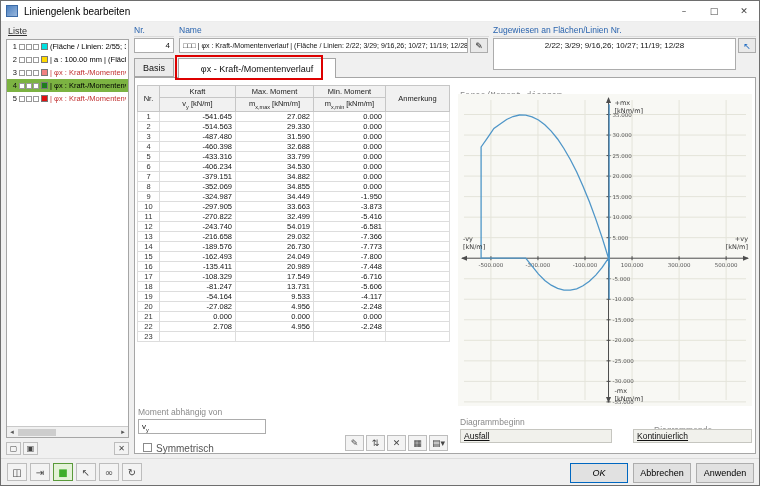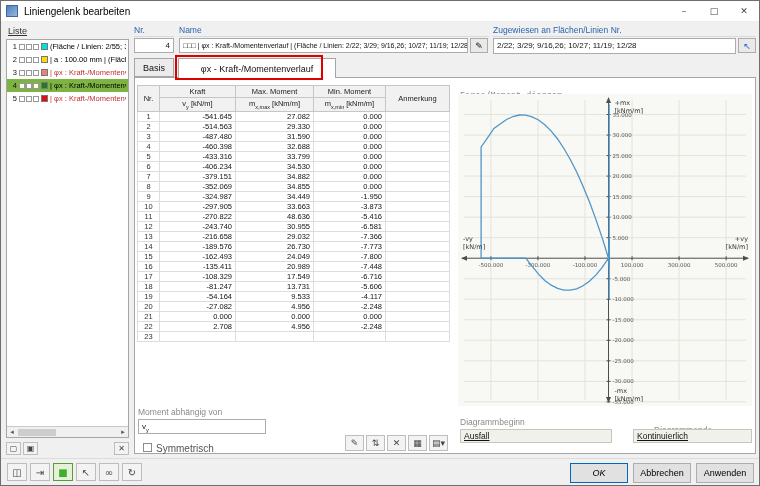--- a/index.html
+++ b/index.html
@@ -151,21 +151,21 @@
   <div class="grp-head" style="left:133px;width:40px;">Nr.</div>
   <div class="field" style="left:133px;top:37px;width:40px;height:15px;text-align:right;">4</div>
 
   <div class="grp-head" style="left:178px;width:310px;">Name</div>
   <div class="field" style="left:178px;top:37px;width:289px;height:15px;font-size:7px;">□□□ | φx : Kraft-/Momentenverlauf | (Fläche / Linien: 2/22; 3/29; 9/16,26; 10/27; 11/19; 12/28)</div>
   <div class="sbtn" style="left:469px;top:37px;width:18px;height:15px;">
       <span>✎</span>
     </div>
 
   <div class="grp-head" style="left:492px;width:263px;">Zugewiesen an Flächen/Linien Nr.</div>
-  <div class="field" style="left:492px;top:37px;width:243px;height:16px;">2/22; 3/29; 9/16,26; 10/27; 11/19; 12/28</div>
+  <div class="field" style="left:492px;top:37px;width:243px;height:32px;text-align:center;">2/22; 3/29; 9/16,26; 10/27; 11/19; 12/28</div>
   <div class="sbtn" style="left:737px;top:37px;width:18px;height:15px;color:#1565c0;">
       <span>↖</span>
     </div>
 
   <div class="tab" style="left:133px;width:40px;">Basis</div>
   <div class="tab active" style="left:177px;width:158px;">φx - Kraft-/Momentenverlauf</div>
   <div class="annotation" style="left:174px;top:54px;width:148px;height:25px;"></div>
 
   <div class="panel">
 
@@ -258,28 +258,28 @@
           <tr>
             <td class="c-nr">10</td>
             <td class="c-num">-297.905</td>
             <td class="c-num">33.663</td>
             <td class="c-num">-3.873</td>
             <td></td>
           </tr>
           <tr>
             <td class="c-nr">11</td>
             <td class="c-num">-270.822</td>
-            <td class="c-num">48.636</td>
+            <td class="c-num">32.499</td>
             <td class="c-num">-5.416</td>
             <td></td>
           </tr>
           <tr>
             <td class="c-nr">12</td>
             <td class="c-num">-243.740</td>
-            <td class="c-num">30.955</td>
+            <td class="c-num">54.019</td>
             <td class="c-num">-6.581</td>
             <td></td>
           </tr>
           <tr>
             <td class="c-nr">13</td>
             <td class="c-num">-216.658</td>
             <td class="c-num">29.032</td>
             <td class="c-num">-7.366</td>
             <td></td>
           </tr>

